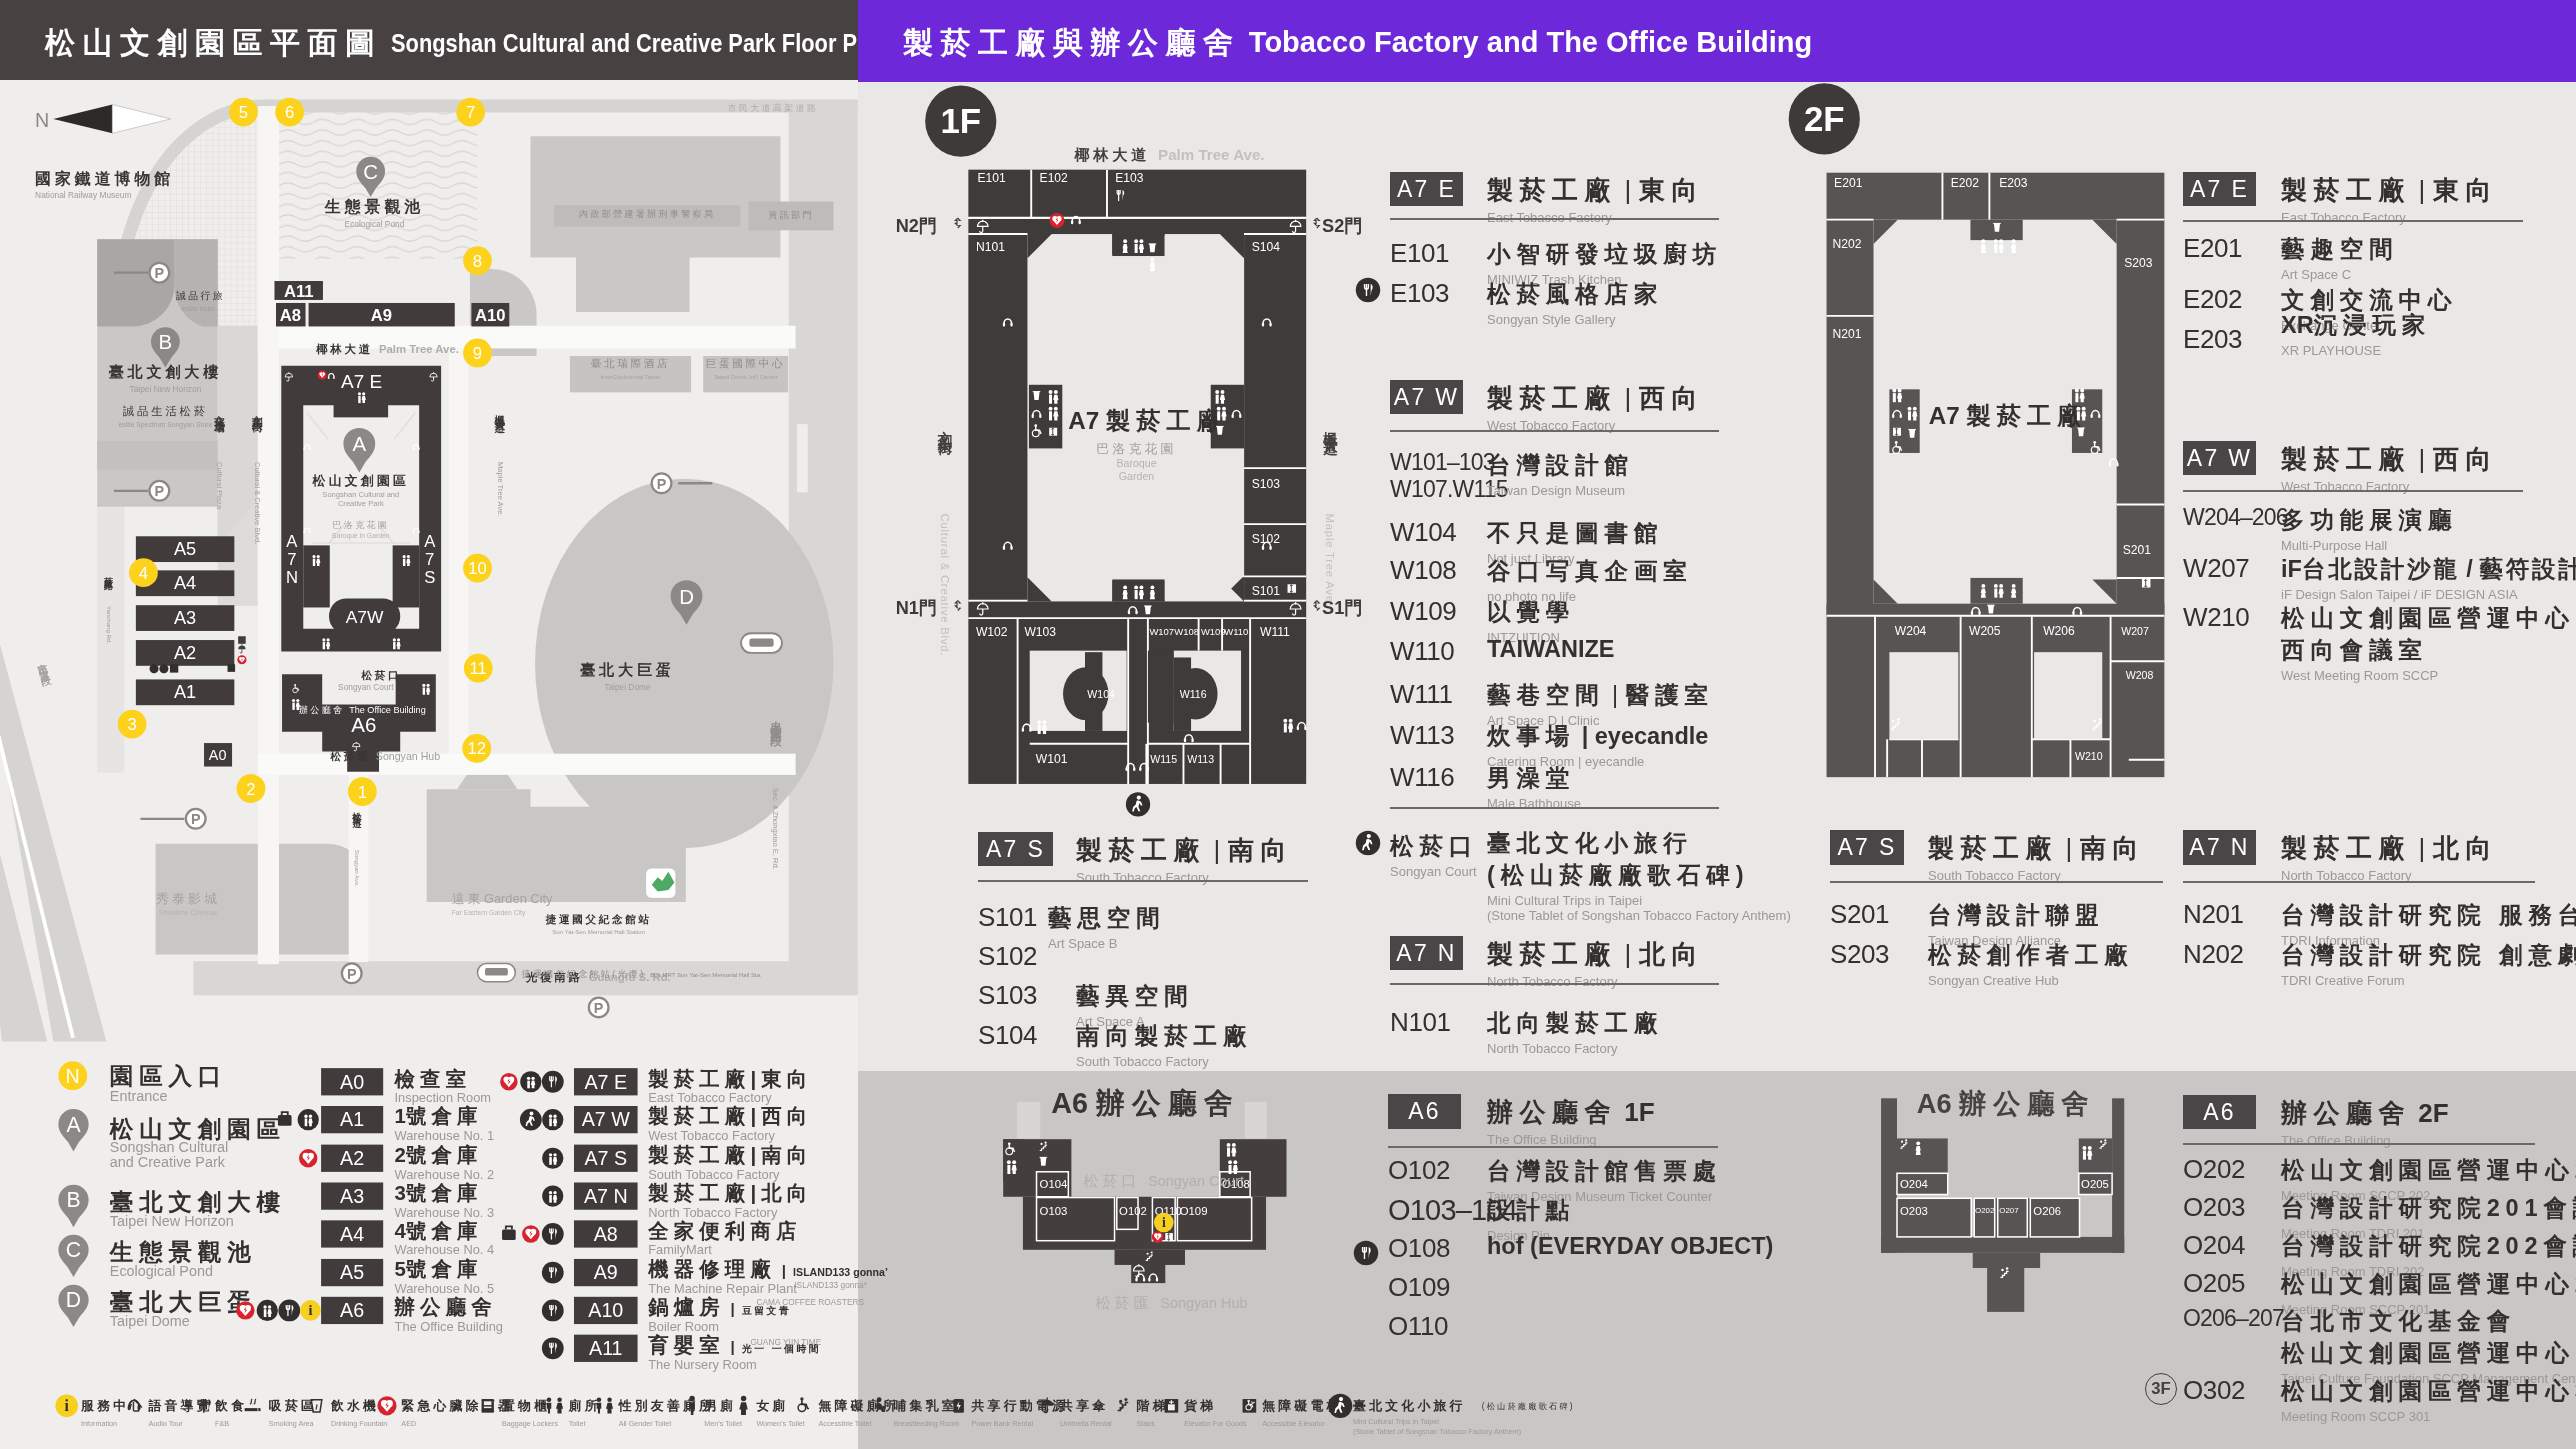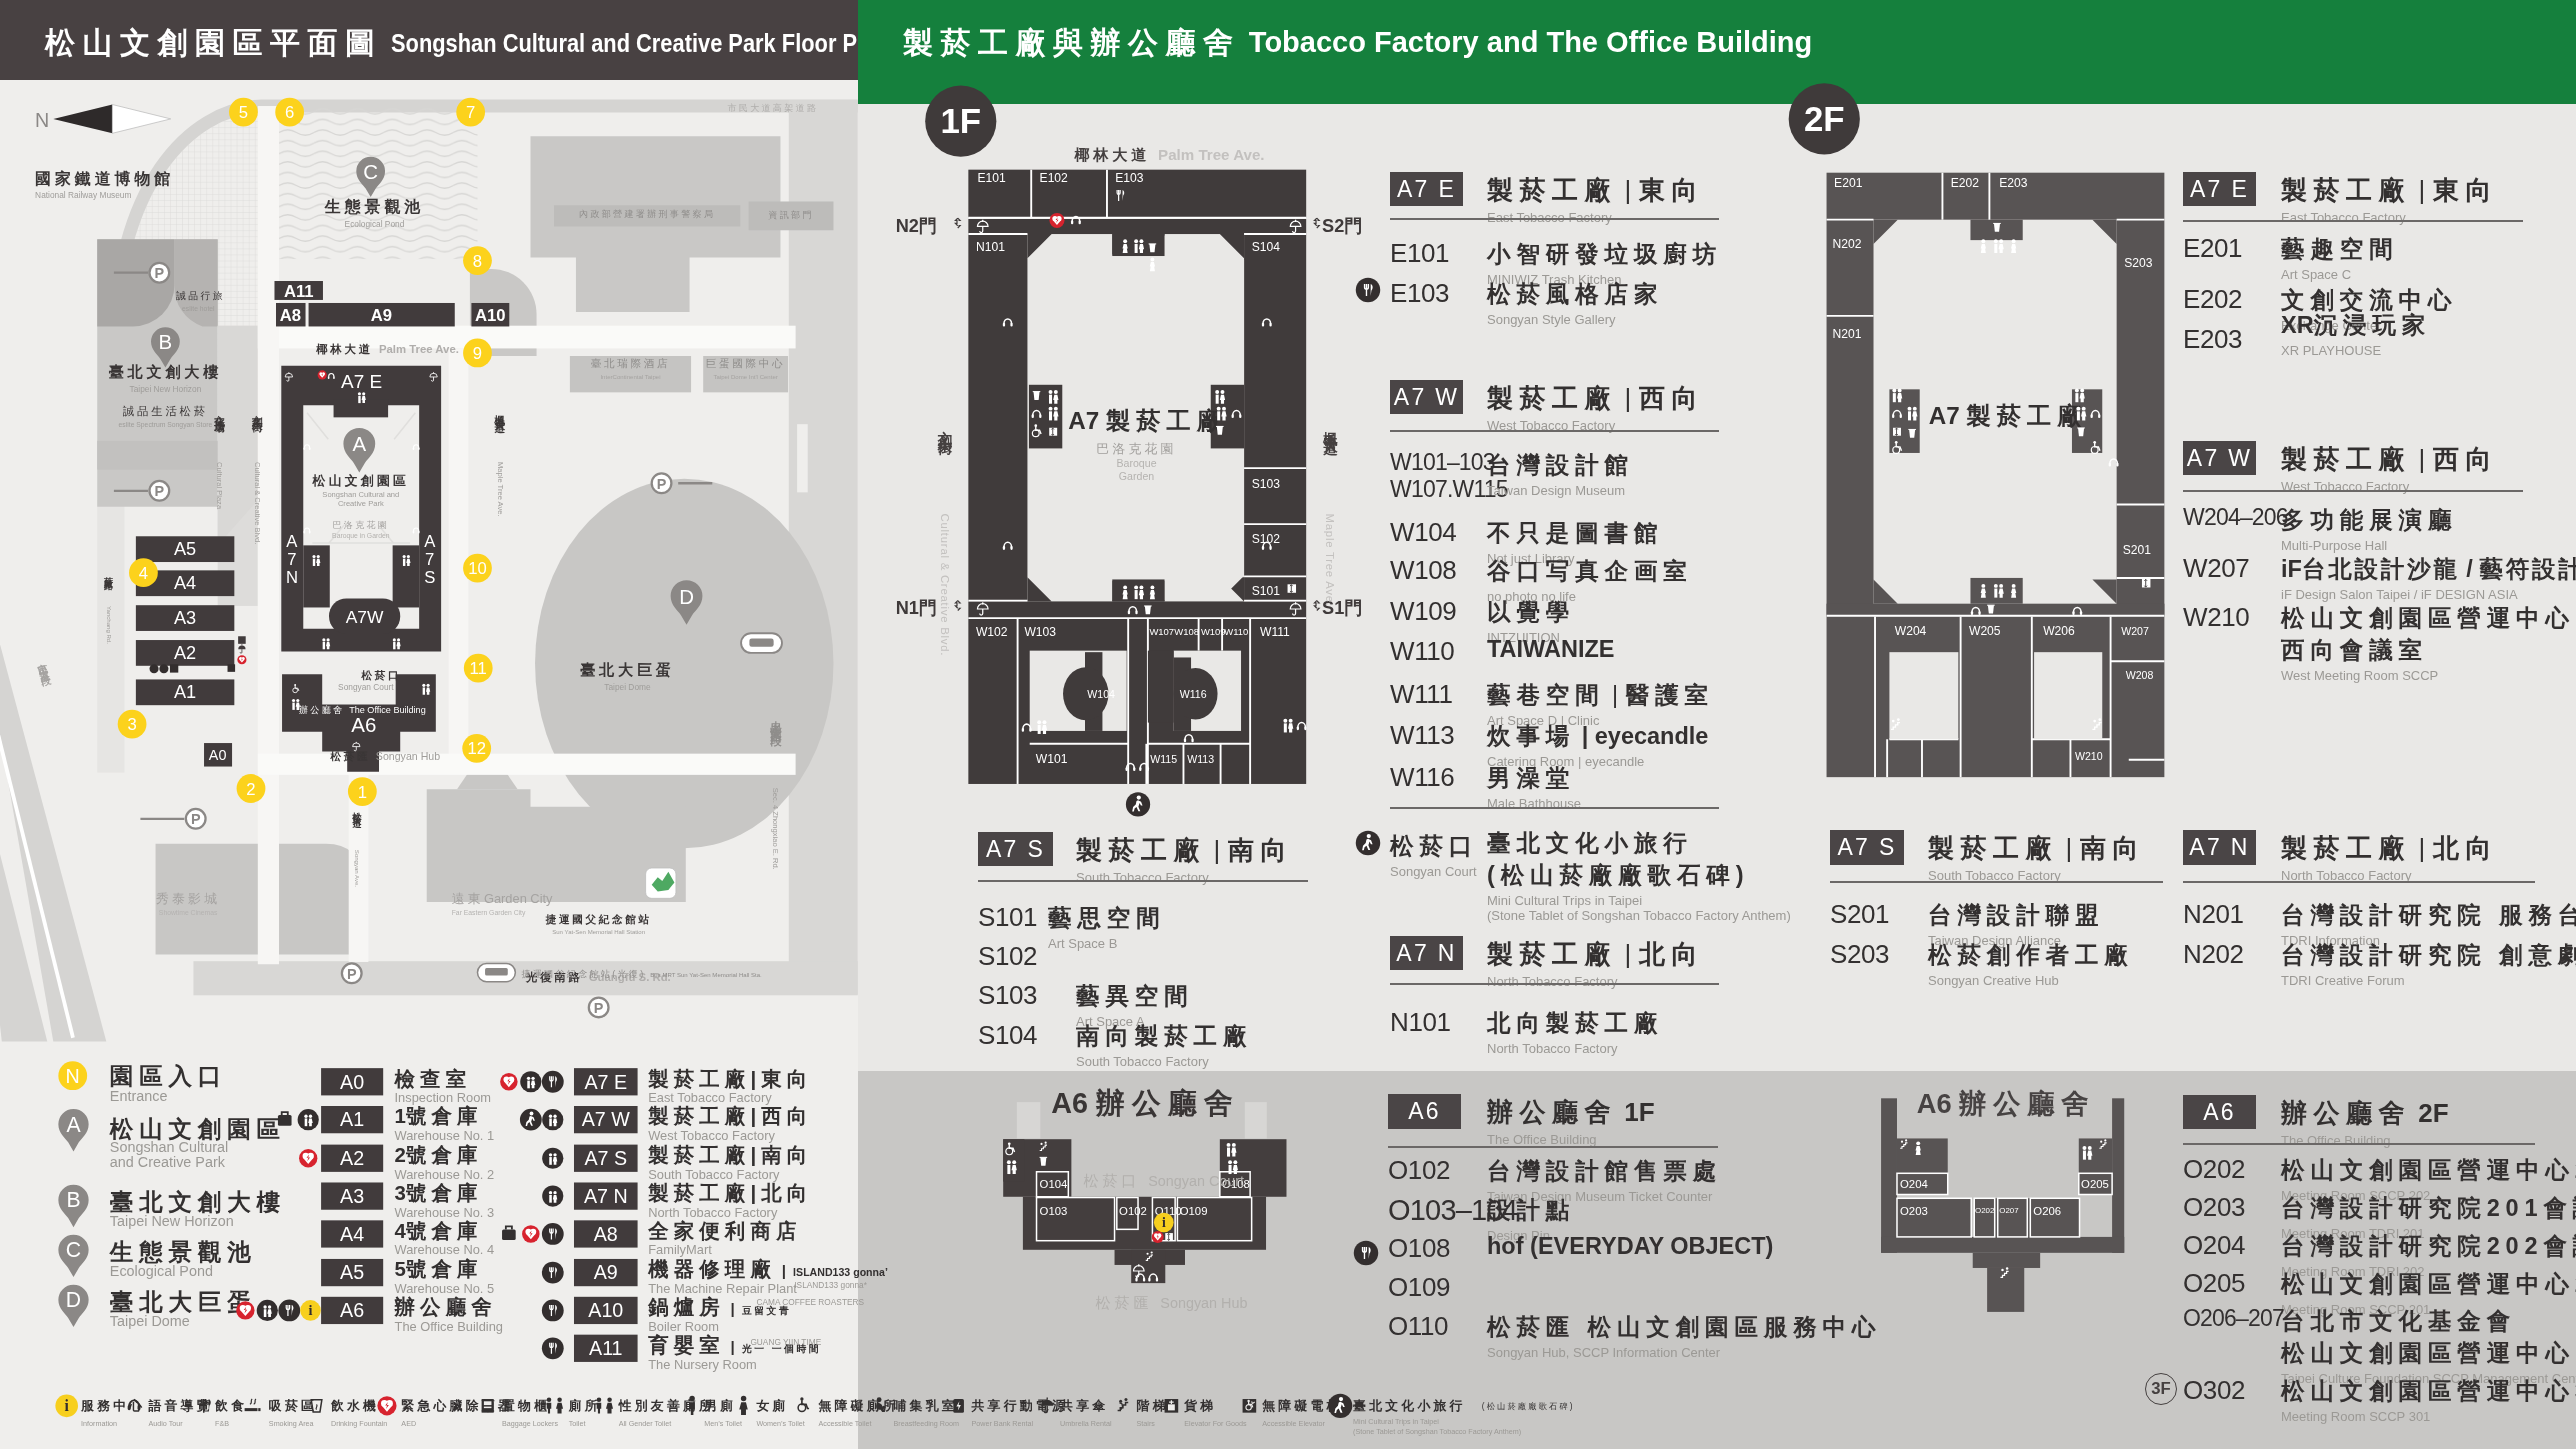--- a/index.html
+++ b/index.html
@@ -1,20 +1,20 @@
 <!DOCTYPE html>
 <html style="font-size:12px"><head><meta charset="utf-8">
 <style>
 html,body{margin:0;padding:0}
 #page{position:relative;width:2576px;height:1449px;background:#e9e8e6;overflow:hidden;font-family:"Liberation Sans",sans-serif}
 .abs{position:absolute}
 .zh{letter-spacing:.25em}
 .pipe{padding:0 7.6px;font-weight:normal}
 .hdrL{left:0;top:0;width:858px;height:80px;background:#484142;color:#fff}
-.hdrR{left:858px;top:0;width:1718px;height:104px;background:#15803d;color:#fff}
+.hdrR{left:858px;top:0;width:1718px;height:82px;background:#6d28d9;color:#fff}
 .hdrtxt{position:absolute;left:45px;top:23px;font-size:30px;font-weight:bold;white-space:nowrap}
 .hdrtxt .en{display:inline-block;font-size:26px;font-weight:bold;letter-spacing:0;transform:scaleX(.84);transform-origin:left;vertical-align:0.8px}
 .hdrR .hdrtxt .en{font-size:29px;transform:none}
 .leftbg{left:0;top:80px;width:858px;height:1369px;background:#efeeec}
 .band{left:858px;top:1071px;width:1718px;height:378px;background:#c8c7c5}
 .code{position:absolute;color:#333030;font-size:26px;letter-spacing:-0.4px;white-space:nowrap}
 .nm{position:absolute;color:#333030;font-size:23.5px;font-weight:bold;white-space:nowrap}
 .nm .sub,.sub{display:block;font-size:13px;font-weight:normal;color:#9b9995;letter-spacing:0;margin-top:2.3px}
 .hline{position:absolute;height:1.5px;background:#6b6867}
 .hdblk{position:absolute;background:#4a4546;color:#fff;font-size:23px;text-align:center;letter-spacing:2.3px;white-space:nowrap}
@@ -760,21 +760,20 @@
 <div class="nm" style="left:1487px;top:1194px"><span class="zh">設計點</span><span class="sub">Design Pin</span></div>
 <svg class="abs" style="left:1353px;top:1240px" width="26" height="26" viewBox="0 0 34 34">
       <circle cx="17" cy="17" r="16" fill="#332e2e"></circle>
       <path d="M12.5,9 v4.5 a2.5,2.5 0 0 0 5,0 V9 M15,9 v16" stroke="#fff" stroke-width="1.8" fill="none"></path>
       <path d="M20.5,25 V9 c3,1 3.5,6 1,8.5 z" fill="#fff"></path>
     </svg>
 <div class="code" style="left:1388px;top:1233px">O108</div>
 <div class="nm" style="left:1487px;top:1233px">hof (EVERYDAY OBJECT)</div>
 <div class="code" style="left:1388px;top:1272px">O109</div>
 <div class="code" style="left:1388px;top:1311px">O110</div>
-<div class="nm" style="left:1487px;top:1311px"><span class="zh">松菸匯 松山文創園區服務中心</span><span class="sub">Songyan Hub, SCCP Information Center</span></div>
 
 <div class="hdblk" style="left:2183px;top:1095px;width:73px;height:34px;line-height:34px">A6</div>
 <div class="hdtt" style="left:2281px;top:1096px"><span class="zh">辦公廳舍</span> 2F<span class="sub">The Office Building</span></div>
 <div class="hline" style="left:2183px;top:1143px;width:352px"></div>
 <div class="code" style="left:2183px;top:1154px">O202</div>
 <div class="nm" style="left:2281px;top:1154px"><span class="zh">松山文創園區營運中心202會議室</span><span class="sub">Meeting Room SCCP 202</span></div>
 <div class="code" style="left:2183px;top:1192px">O203</div>
 <div class="nm" style="left:2281px;top:1192px"><span class="zh">台灣設計研究院201會議室</span><span class="sub">Meeting Room TDRI 201</span></div>
 <div class="code" style="left:2183px;top:1230px">O204</div>
 <div class="nm" style="left:2281px;top:1230px"><span class="zh">台灣設計研究院202會議室</span><span class="sub">Meeting Room TDRI 202</span></div>

